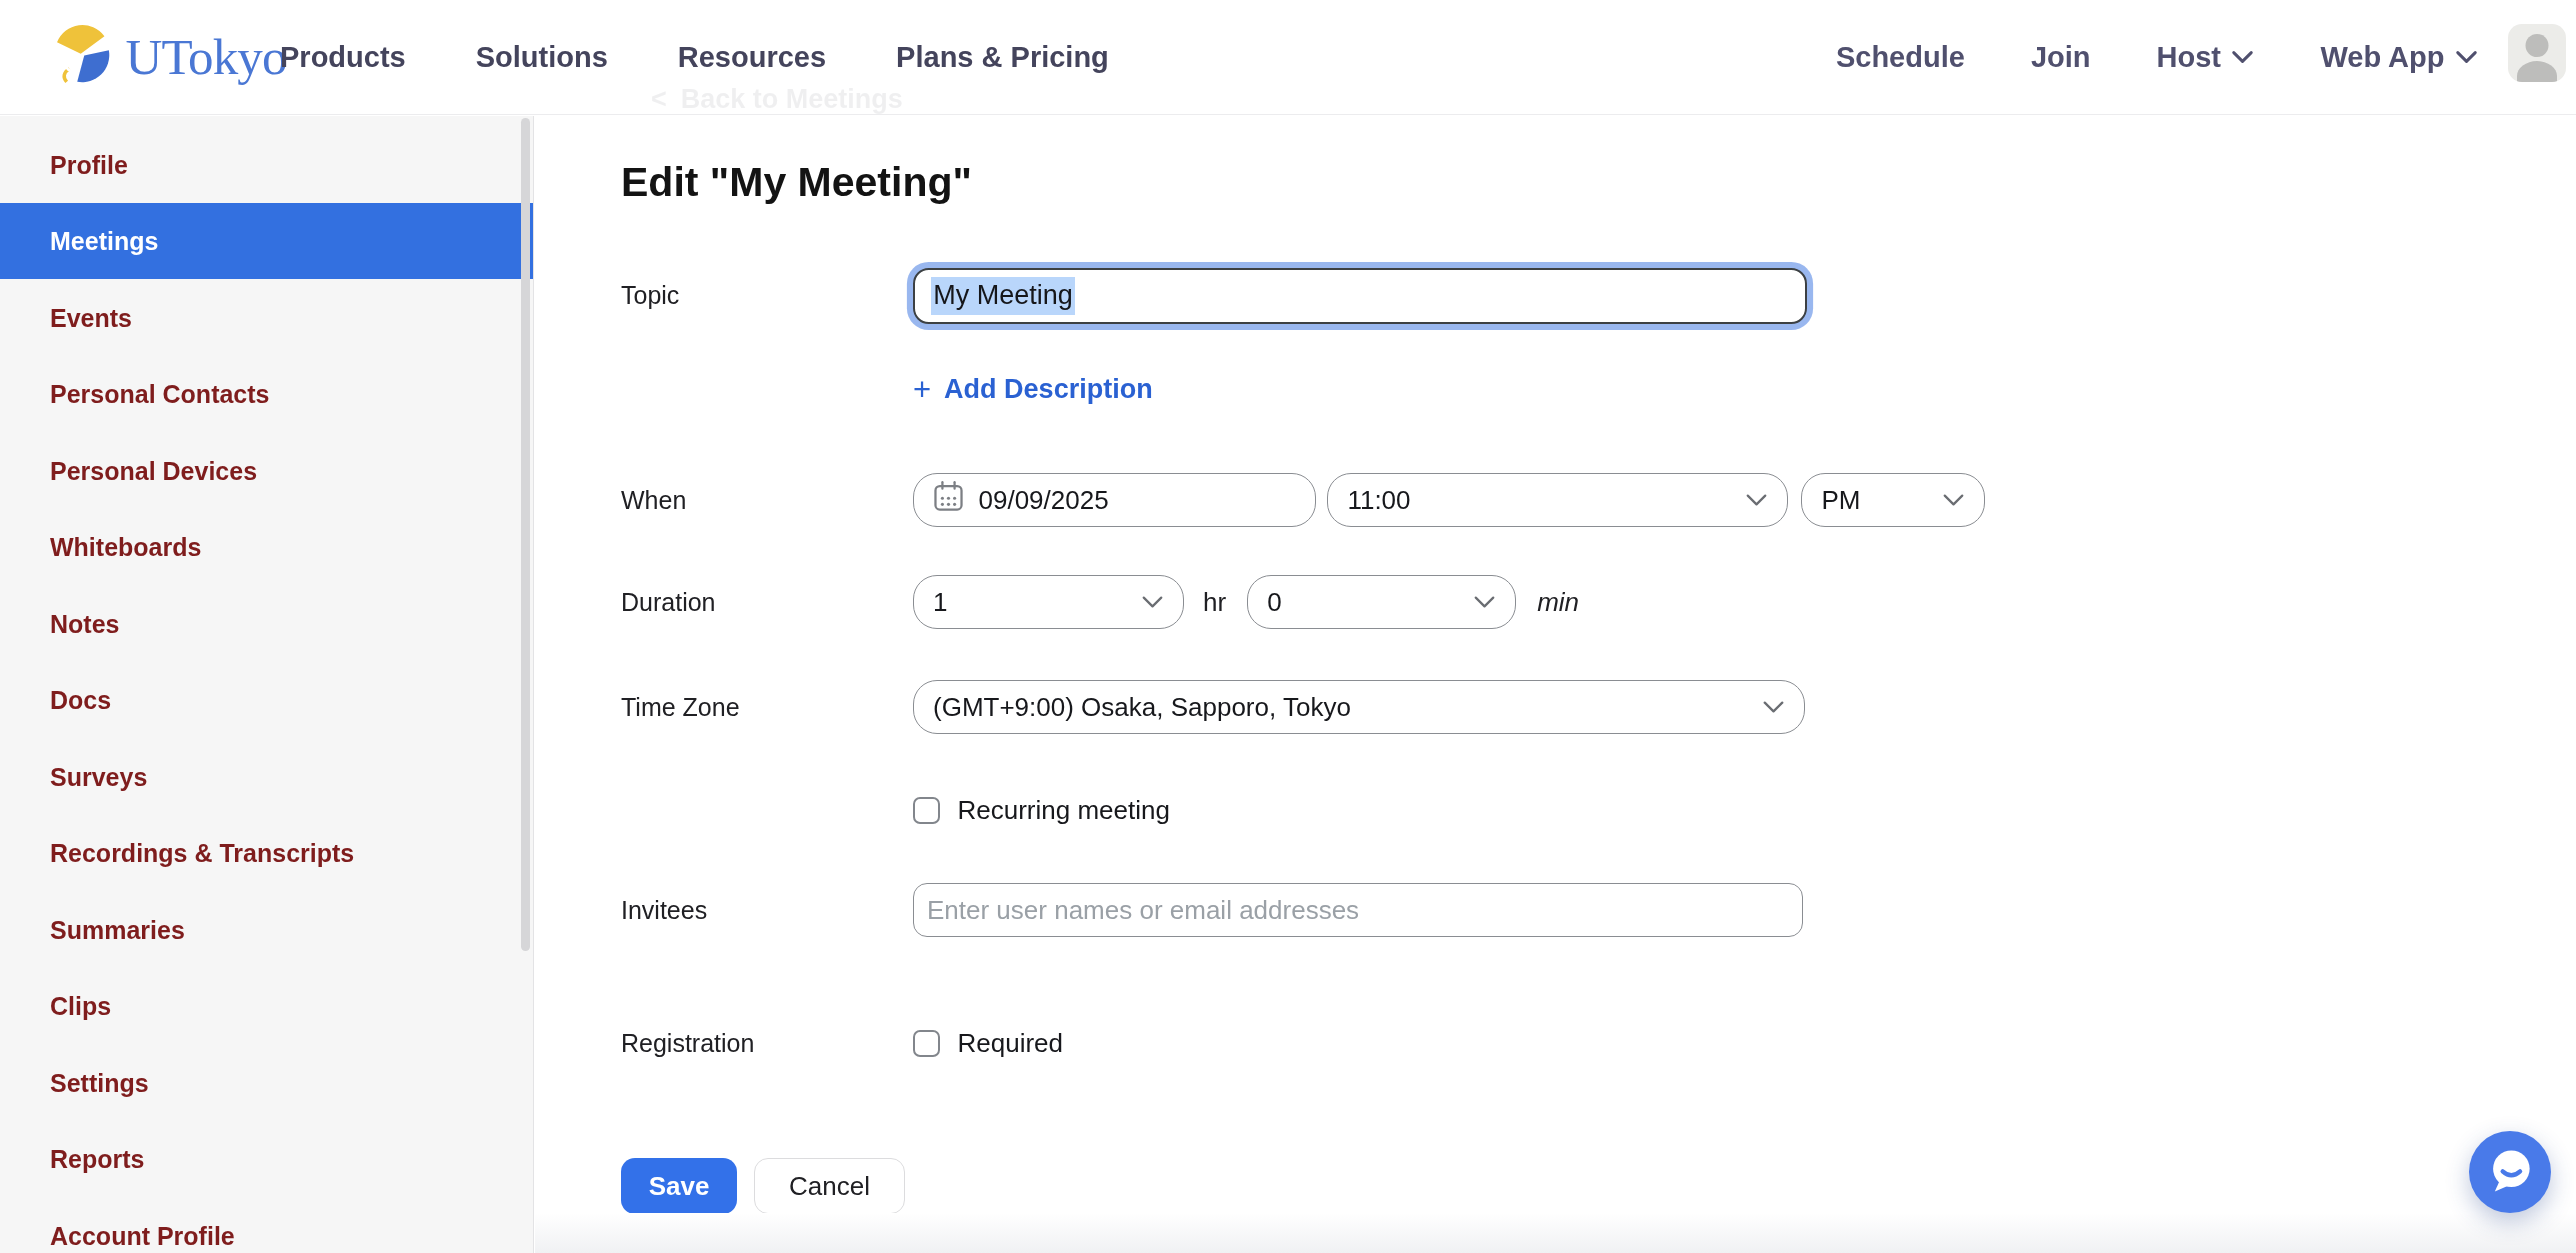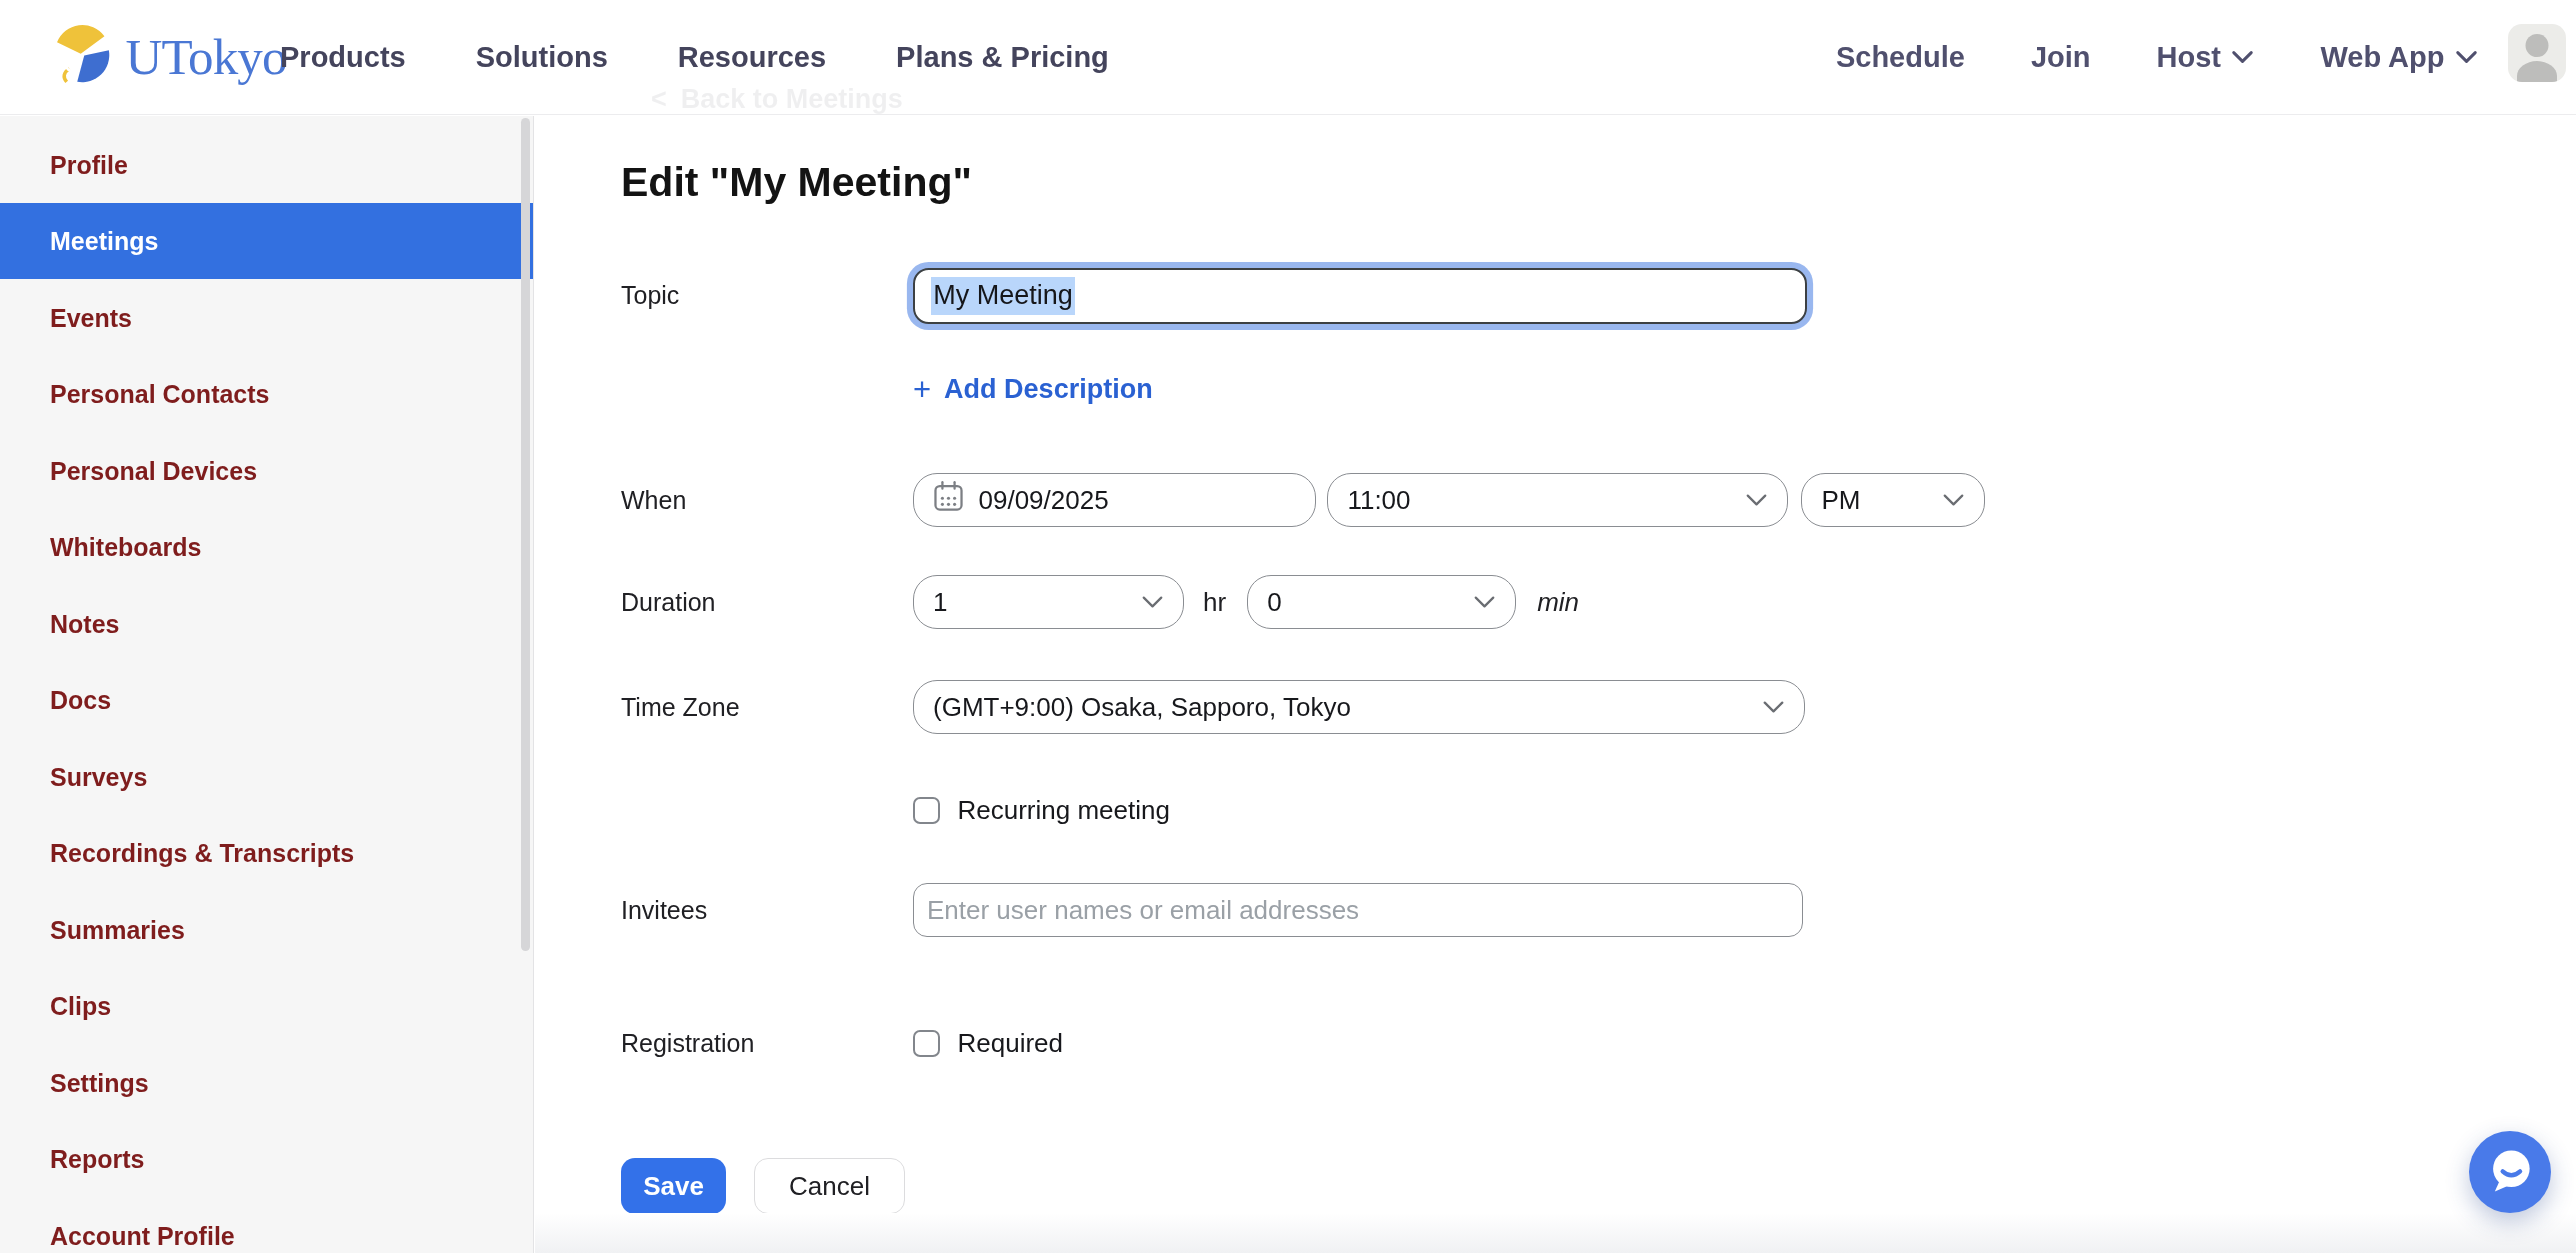--- a/index.html
+++ b/index.html
@@ -66,21 +66,21 @@
   .checkbox{width:27px;height:27px;box-sizing:border-box;border:2.6px solid #82868c;border-radius:7px;
             background:#fff;flex:none;cursor:pointer;}
   .cb-label{margin-left:17.5px;font-size:26px;color:#17181c;}
 
   .invitees-input{width:890px;height:54px;box-sizing:border-box;border:1.7px solid #8a8d92;border-radius:14px;
                   font-family:"Liberation Sans",sans-serif;font-size:26px;color:#17181c;padding:0 13px;outline:none;}
   .invitees-input::placeholder{color:#9aa0a6;}
 
   .btn{position:absolute;top:1158px;height:56px;border-radius:14px;display:flex;align-items:center;
        justify-content:center;font-size:26px;cursor:pointer;box-sizing:border-box;}
-  .btn-save{left:621px;width:105px;background:#3371e9;color:#fff;font-weight:600;}
+  .btn-save{left:621px;width:116px;background:#3371e9;color:#fff;font-weight:600;}
   .btn-cancel{left:754px;width:151px;background:#fff;border:1.7px solid #dcdcde;color:#202024;font-weight:500;}
 
   .bottom-fade{position:absolute;left:535px;right:0;bottom:0;height:40px;
                background:linear-gradient(#ffffff,#f0f1f3);}
 
   .chat-bubble{position:absolute;left:2469px;top:1131px;width:82px;height:82px;border-radius:50%;
                background:#497ae9;box-shadow:0 8.7px 23px rgba(40,70,140,0.30);
                display:flex;align-items:center;justify-content:center;cursor:pointer;}
 </style>
 </head>

